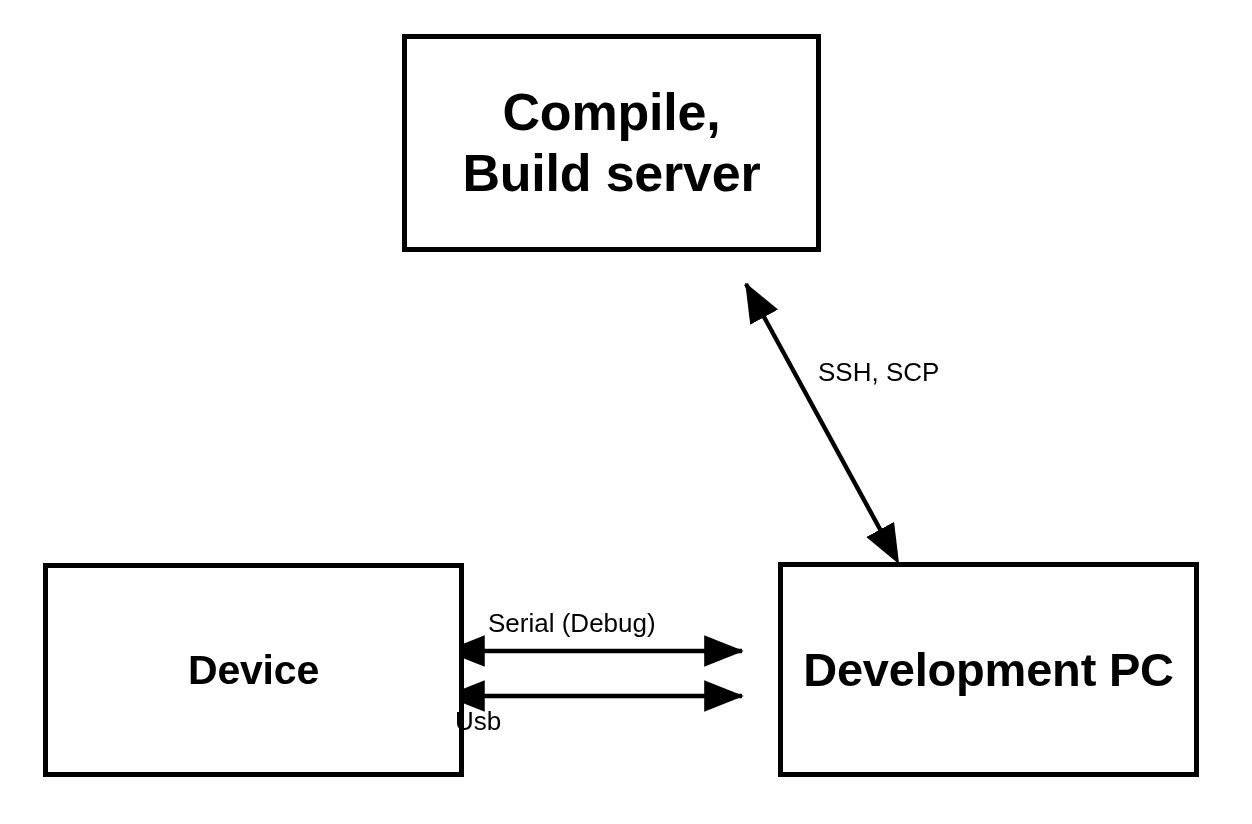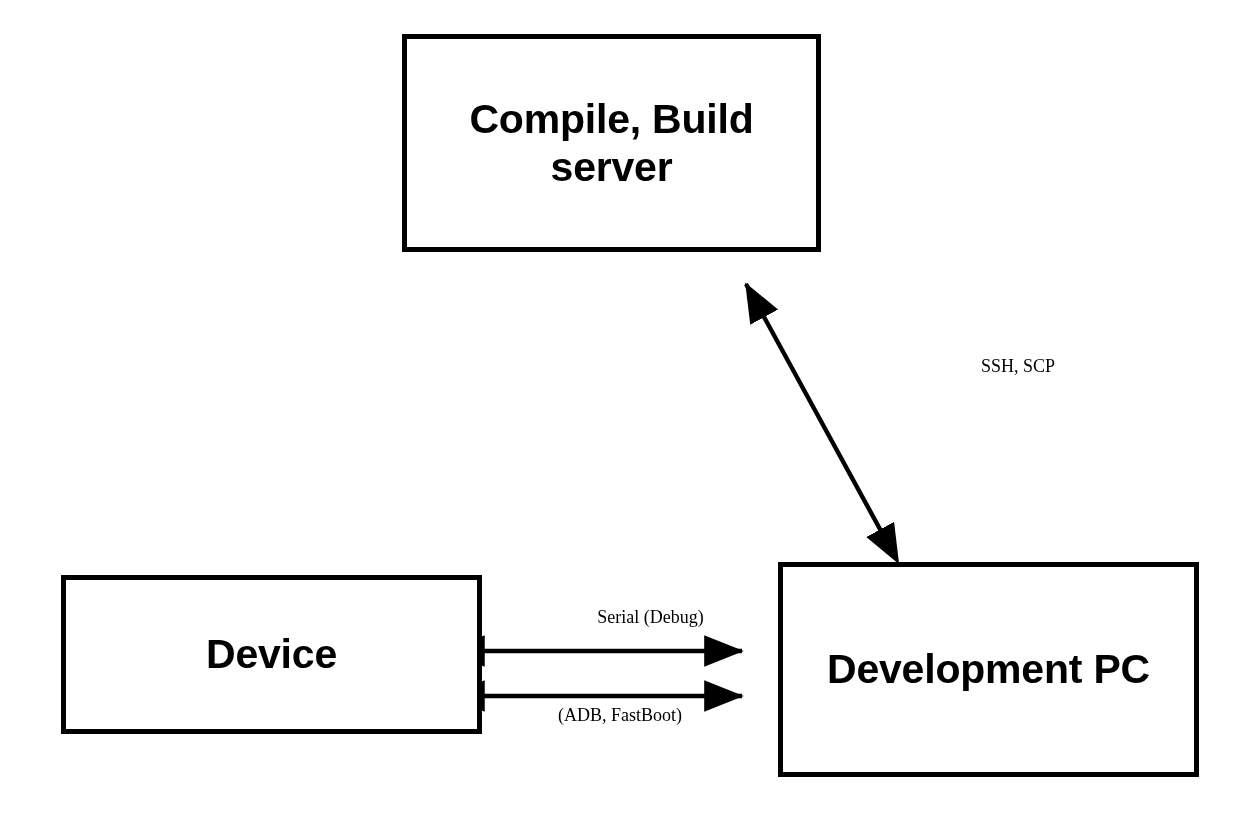--- a/index.html
+++ b/index.html
@@ -34,54 +34,51 @@
     letter-spacing: -0.2px;
   }
 
   #node-compile {
     left: 402px;
     top: 34px;
     width: 419px;
     height: 218px;
   }
   #node-compile .node-label {
-    font-size: 41px;
+    font-size: 52px;
     padding: 0 26px;
   }
 
   #node-device {
-    left: 61px;
+    left: 43px;
     top: 563px;
     width: 421px;
-    height: 159px;
-    margin-top: 12px;
+    height: 214px;
   }
   #node-device .node-label {
     font-size: 41px;
   }
 
   #node-devpc {
     left: 778px;
     top: 562px;
     width: 421px;
     height: 215px;
   }
   #node-devpc .node-label {
-    font-size: 41px;
+    font-size: 47px;
   }
 
   
   .edge-label {
     position: absolute;
     color: #000000;
-    font-size: 18px;
+    font-size: 26px;
     line-height: 1.33;
-    text-align: center;
     white-space: nowrap;
-    font-family: Liberation Serif, serif;
   }
 
   #label-ssh {
     left: 818px;
     top: 355px;
     width: 400px;
   }
 
   #label-serial {
     left: 488px;
@@ -141,16 +138,16 @@
 
   <div id="label-ssh" class="edge-label">
     <div>SSH, SCP</div>
   </div>
 
   <div id="label-serial" class="edge-label">
     <div>Serial (Debug)</div>
   </div>
 
   <div id="label-usb" class="edge-label">
-    <div>(ADB, FastBoot)</div>
+    <div>Usb</div>
   </div>
 
 </div>
 
 </body></html>

